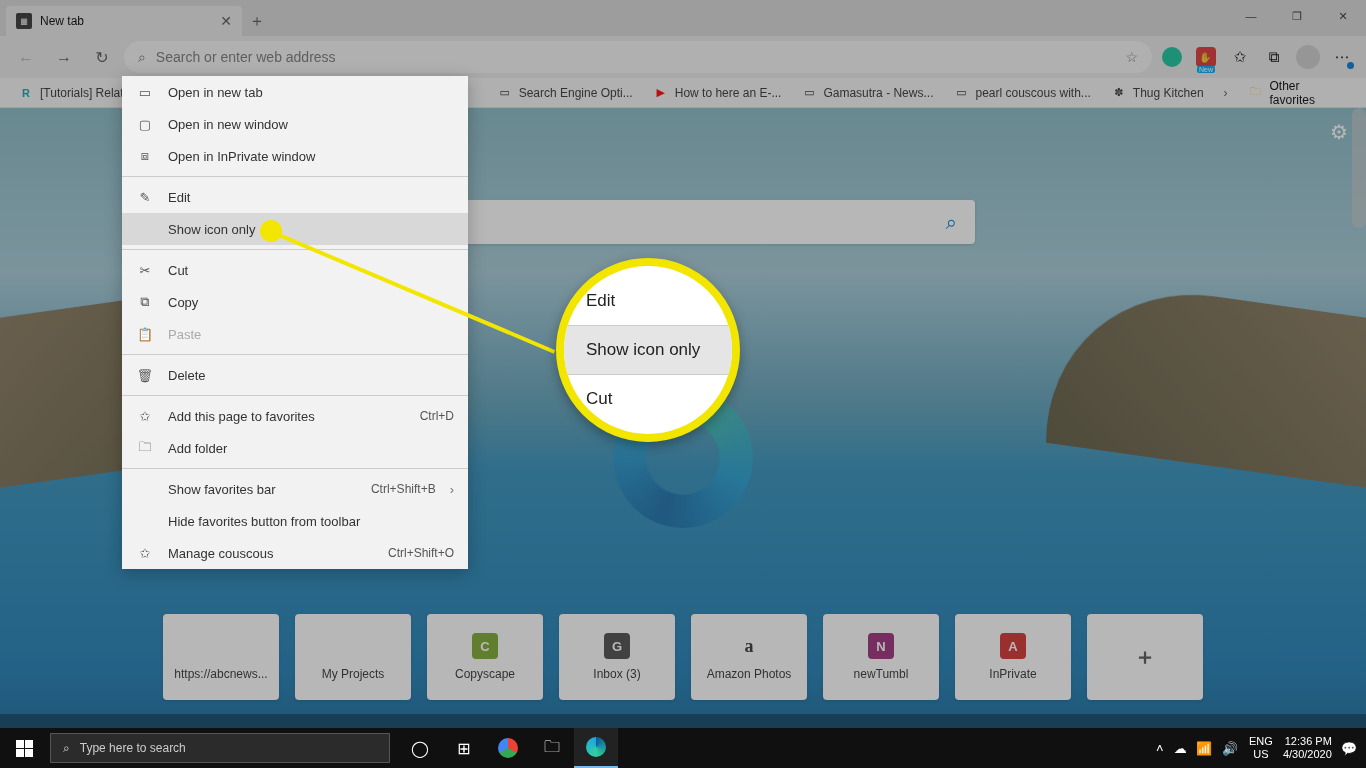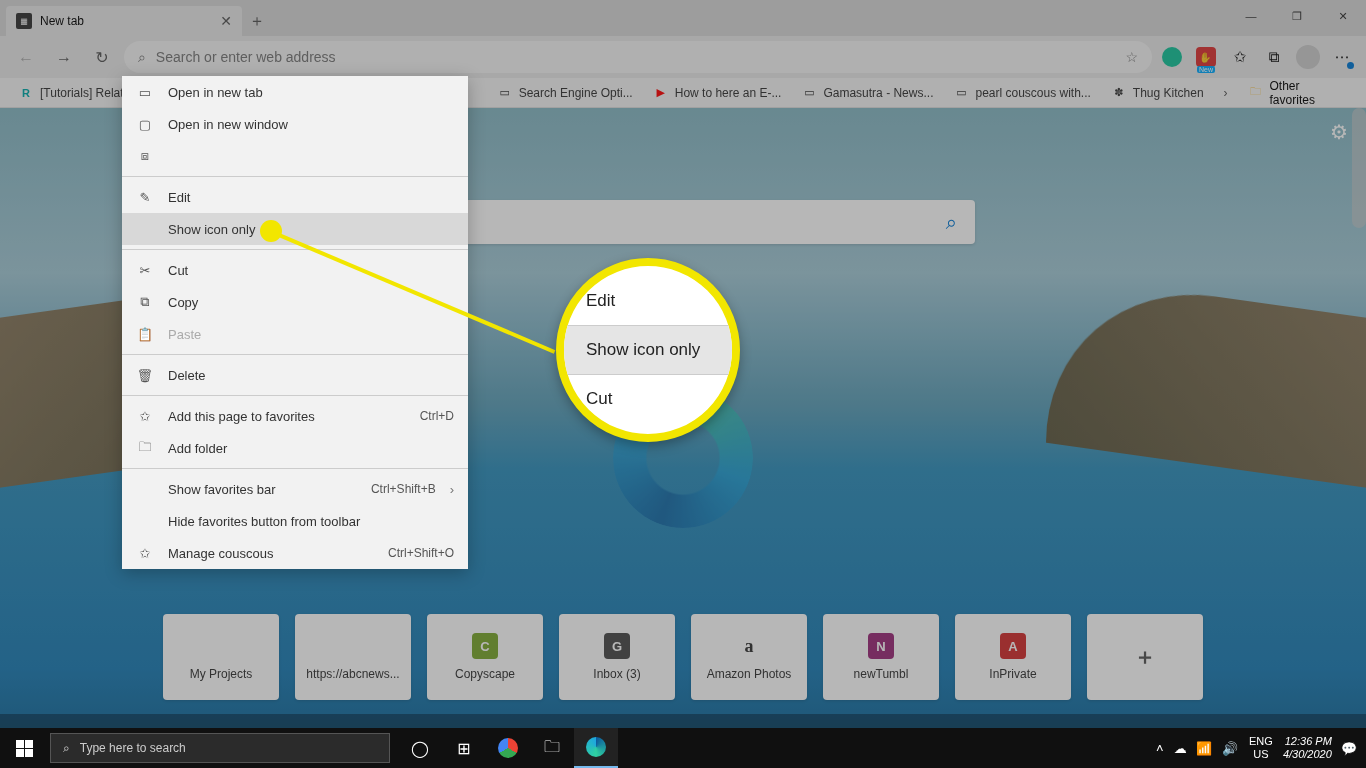--- a/index.html
+++ b/index.html
@@ -84,21 +84,21 @@
 
 .taskbar { position:absolute; bottom:0; left:0; right:0; height:40px; background:#101010; display:flex; align-items:center; z-index:60; color:#fff; font-size:12px; }
 .start-btn { width:48px; height:40px; display:flex; align-items:center; justify-content:center; }
 .win-logo { display:grid; grid-template-columns:8px 8px; grid-template-rows:8px 8px; gap:1px; }
 .win-logo span { background:#fff; }
 .task-search { width:340px; height:30px; background:#2b2b2b; margin-left:2px; display:flex; align-items:center; padding:0 12px; gap:10px; color:#ccc; border:1px solid #555; }
 .task-icons { display:flex; gap:0; margin-left:8px; }
 .ti { width:44px; height:40px; display:flex; align-items:center; justify-content:center; font-size:16px; }
 .ti.active { border-bottom:2px solid #76b9ed; background:rgba(255,255,255,0.08); }
 .tray { margin-left:auto; display:flex; align-items:center; gap:10px; padding-right:8px; font-size:11px; }
-.tray .clock { text-align:right; line-height:1.2;font-style:italic; }
+.tray .clock { text-align:right; line-height:1.2; }
 .tray .tray-ico { font-size:13px; }
 </style>
 </head>
 <body>
 
 <div class="browser-chrome">
   <div class="tab-strip">
     <div class="tab">
       <span class="ico">▦</span>
       <span>New tab</span>
@@ -183,25 +183,25 @@
     <span class="mag">⌕</span>
   </div>
 
   <div class="edge-logo">
       <div class="edge-circ"></div>
     </div>
 
   <div class="tiles">
     <div class="tile">
         <div class="ti-ico"></div>
+        <span>https://abcnews...</span>
+      </div>
+    <div class="tile">
+        <div class="ti-ico"></div>
         <span>My Projects</span>
-      </div>
-    <div class="tile">
-        <div class="ti-ico"></div>
-        <span>https://abcnews...</span>
       </div>
     <div class="tile">
         <div class="ti-ico" style="background:#7ba82e">C</div>
         <span>Copyscape</span>
       </div>
     <div class="tile">
         <div class="ti-ico" style="background:#4a4a4a">G</div>
         <span>Inbox (3)</span>
       </div>
     <div class="tile">
@@ -242,20 +242,21 @@
   <div class="cm-item">
       <span class="cm-ico">▭</span>
       <span class="cm-label">Open in new tab</span>
     </div>
   <div class="cm-item">
       <span class="cm-ico">▢</span>
       <span class="cm-label">Open in new window</span>
     </div>
   <div class="cm-item">
       <span class="cm-ico">⧈</span>
+      <span class="cm-label">Open in InPrivate window</span>
     </div>
   <div class="cm-sep"></div>
   <div class="cm-item">
       <span class="cm-ico">✎</span>
       <span class="cm-label">Edit</span>
     </div>
   <div class="cm-item highlight">
       <span class="cm-ico"></span>
       <span class="cm-label">Show icon only</span>
     </div>

